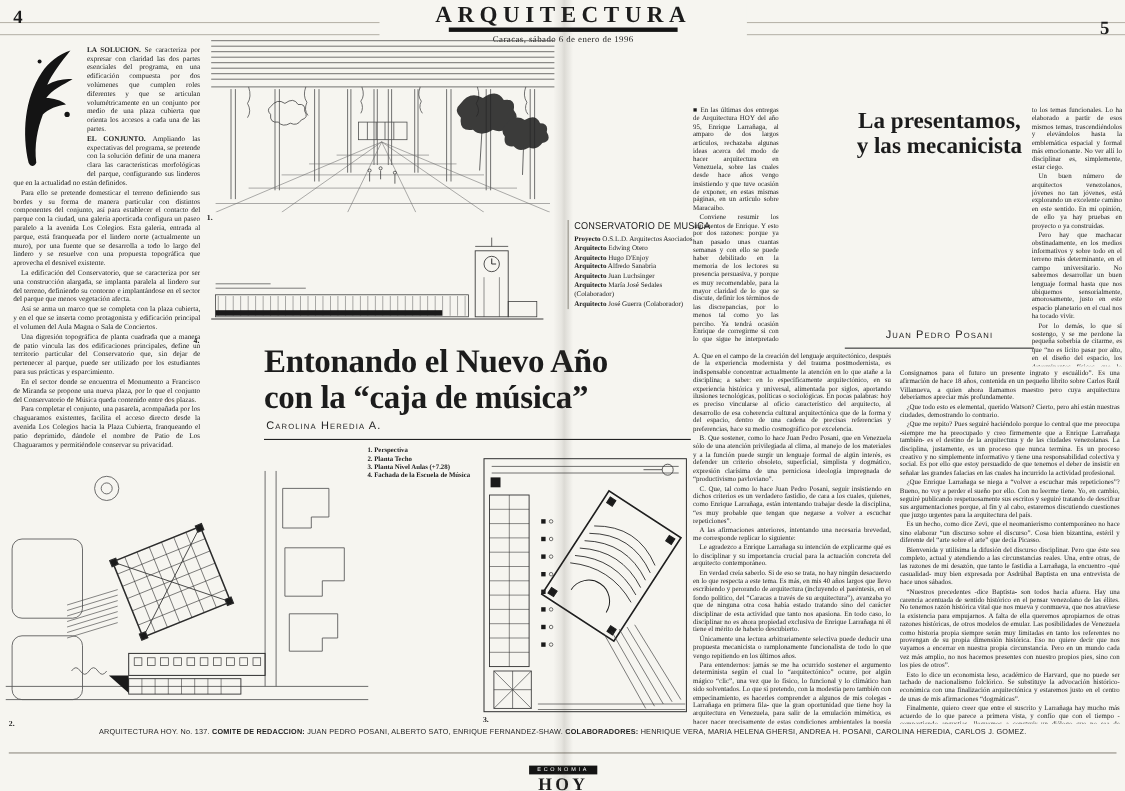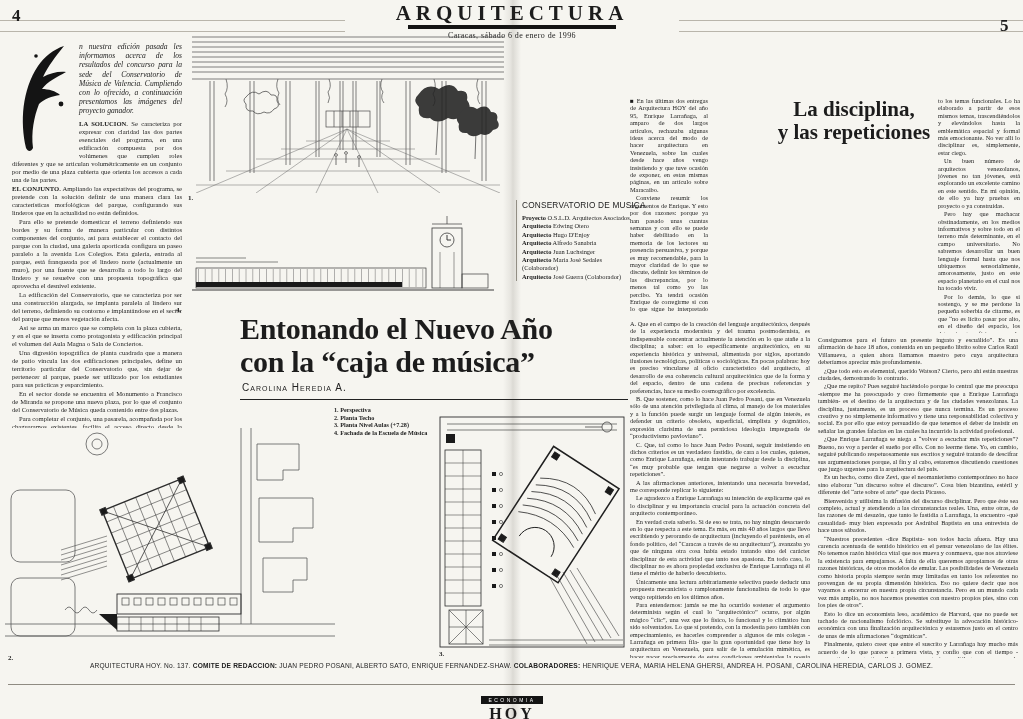--- a/index.html
+++ b/index.html
@@ -63,21 +63,20 @@
     <div class="masthead-bar"></div>
     <div class="masthead-date">Caracas, sábado 6 de enero de 1996</div>
   </div>
 
   <div class="abs leftcol">
     <svg class="brush" viewBox="0 0 62 112">
       <path fill="#141414" d="M14,104 C8,78 10,46 26,22 C32,13 42,5 52,2 C44,12 36,22 31,33 C38,29 47,27 54,28 C45,33 35,38 30,45 C36,45 44,47 48,51 C40,52 32,55 27,60 C22,73 19,88 21,104 C19,108 16,108 14,104 Z"></path>
       <circle fill="#141414" cx="49" cy="60" r="2.4"></circle>
       <circle fill="#141414" cx="24" cy="12" r="1.8"></circle>
     </svg>
-    <p class="intro">n nuestra edición pasada les informamos acerca de los resultados del concurso para la sede del Conservatorio de Música de Valencia. Cumpliendo con lo ofrecido, a continuación presentamos las imágenes del proyecto ganador.</p>
     <p class="bt noind"><span class="lead">LA SOLUCION.</span><span> Se caracteriza por expresar con claridad las dos partes esenciales del programa, en una edificación compuesta por dos volúmenes que cumplen roles diferentes y que se articulan volumétricamente en un conjunto por medio de una plaza cubierta que orienta los accesos a cada una de las partes.</span></p>
     <p class="bt noind"><span class="lead">EL CONJUNTO.</span><span> Ampliando las expectativas del programa, se pretende con la solución definir de una manera clara las características morfológicas del parque, configurando sus linderos que en la actualidad no están definidos.</span></p>
     <p class="bt">Para ello se pretende domesticar el terreno definiendo sus bordes y su forma de manera particular con distintos componentes del conjunto, así para establecer el contacto del parque con la ciudad, una galería aporticada configura un paseo paralelo a la avenida Los Colegios. Esta galería, entrada al parque, está franqueada por el lindero norte (actualmente un muro), por una fuente que se desarrolla a todo lo largo del lindero y se resuelve con una propuesta topográfica que aprovecha el desnivel existente.</p>
     <p class="bt">La edificación del Conservatorio, que se caracteriza por ser una construcción alargada, se implanta paralela al lindero sur del terreno, definiendo su contorno e implantándose en el sector del parque que menos vegetación afecta.</p>
     <p class="bt">Así se arma un marco que se completa con la plaza cubierta, y en el que se inserta como protagonista y edificación principal el volumen del Aula Magna o Sala de Conciertos.</p>
     <p class="bt">Una digresión topográfica de planta cuadrada que a manera de patio vincula las dos edificaciones principales, define un territorio particular del Conservatorio que, sin dejar de pertenecer al parque, puede ser utilizado por los estudiantes para sus prácticas y esparcimiento.</p>
     <p class="bt">En el sector donde se encuentra el Monumento a Francisco de Miranda se propone una nueva plaza, por lo que el conjunto del Conservatorio de Música queda contenido entre dos plazas.</p>
     <p class="bt">Para completar el conjunto, una pasarela, acompañada por los chaguaramos existentes, facilita el acceso directo desde la avenida Los Colegios hacia la Plaza Cubierta, franqueando el patio deprimido, dándole el nombre de Patio de Los Chaguaramos y permitiéndole conservar su privacidad.</p>
 
   </div>
@@ -351,24 +350,27 @@
     </svg>
   </div>
   <div class="abs figlabel" style="left:439px;top:650px;">3.</div>
 
   <div class="abs op-col" style="left:630px;top:97px;width:78px;height:216px;">
     <p>■ En las últimas dos entregas de Arquitectura HOY del año 95, Enrique Larrañaga, al amparo de dos largos artículos, rechazaba algunas ideas acerca del modo de hacer arquitectura en Venezuela, sobre las cuales desde hace años vengo insistiendo y que tuve ocasión de exponer, en estas mismas páginas, en un artículo sobre Maracaibo.</p>
     <p>Conviene resumir los argumentos de Enrique. Y esto por dos razones: porque ya han pasado unas cuantas semanas y con ello se puede haber debilitado en la memoria de los lectores su presencia persuasiva, y porque es muy recomendable, para la mayor claridad de lo que se discute, definir los términos de las discrepancias, por lo menos tal como yo las percibo. Ya tendrá ocasión Enrique de corregirme si con lo que sigue he interpretado mal su pensamiento, el cual, lamento decirlo, no se destaca demasiado por su transparencia y claridad. Larrañaga parece sostener:</p>
   </div>
 
   <div class="abs op-title">
-    <div>La disciplina,</div>
-    <div>y las repeticiones</div>
-  </div>
-
+    <div>La presentamos,</div>
+    <div>y las mecanicista</div>
+  </div>
+
+  <div class="abs op-byline-wrap">
+    <span class="byline">Juan Pedro Posani</span>
+  </div>
 
   <div class="abs op-col" style="left:938px;top:97px;width:82px;height:236px;">
     <p>to los temas funcionales. Lo ha elaborado a partir de esos mismos temas, trascendiéndolos y elevándolos hasta la emblemática espacial y formal más emocionante. No ver allí lo disciplinar es, simplemente, estar ciego.</p>
     <p>Un buen número de arquitectos venezolanos, jóvenes no tan jóvenes, está explorando un excelente camino en este sentido. En mi opinión, de ello ya hay pruebas en proyecto o ya construidas.</p>
     <p>Pero hay que machacar obstinadamente, en los medios informativos y sobre todo en el terreno más determinante, en el campo universitario. No sabremos desarrollar un buen lenguaje formal hasta que nos ubiquemos sensorialmente, amorosamente, justo en este espacio planetario en el cual nos ha tocado vivir.</p>
     <p>Por lo demás, lo que sí sostengo, y se me perdone la pequeña soberbia de citarme, es que “no es lícito pasar por alto, en el diseño del espacio, los determinantes físicos que lo cercan y lo condicionan. En esta área, con cada descuido y cada error, acrecentamos el volumen de desasosiego. Abultamos hasta niveles monstruosos la violencia injusta de la ciudad.</p>
   </div>
 
   <div class="abs op-col" style="left:630px;top:320px;width:180px;height:338px;">
     <p>A. Que en el campo de la creación del lenguaje arquitectónico, después de la experiencia modernista y del trauma postmodernista, es indispensable concentrar actualmente la atención en lo que atañe a la disciplina; a saber: en lo específicamente arquitectónico, en su experiencia histórica y universal, alimentada por siglos, aportando ilusiones tecnológicas, políticas o sociológicas. En pocas palabras: hoy es preciso vincularse al oficio característico del arquitecto, al desarrollo de esa coherencia cultural arquitectónica que de la forma y del espacio, dentro de una cadena de precisas referencias y preferencias, hace su medio cosmográfico por excelencia.</p>

